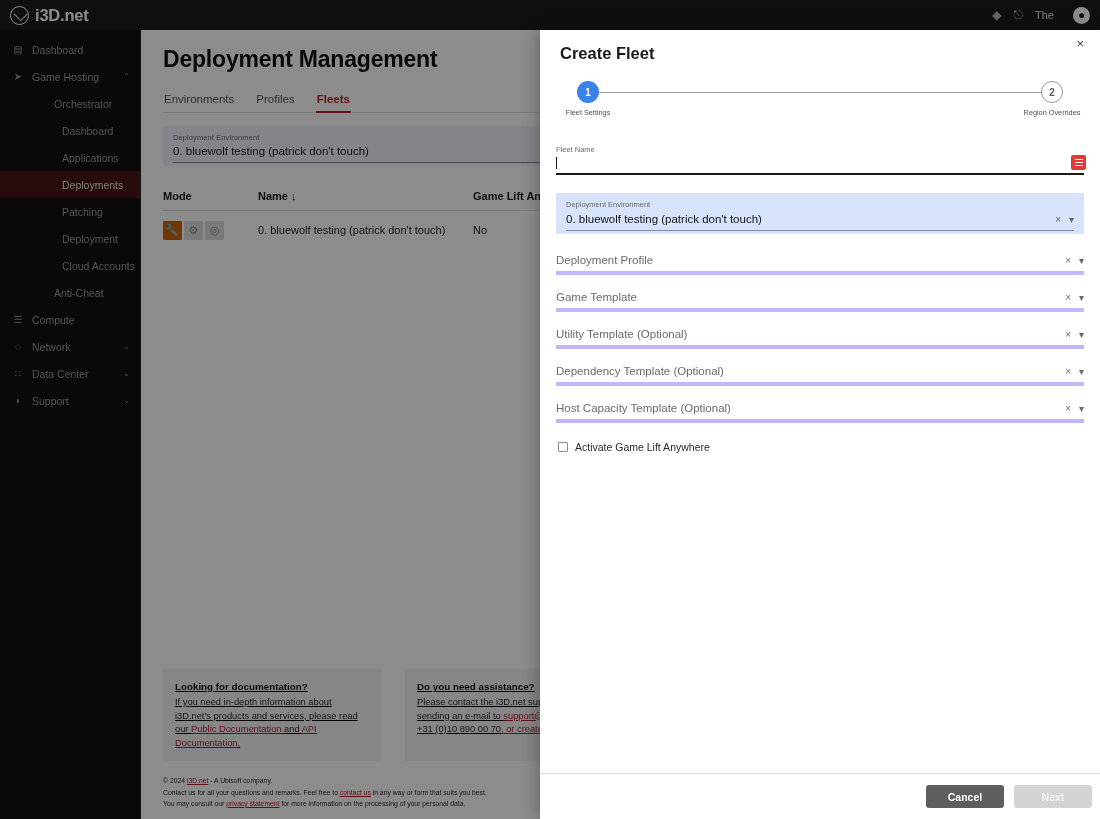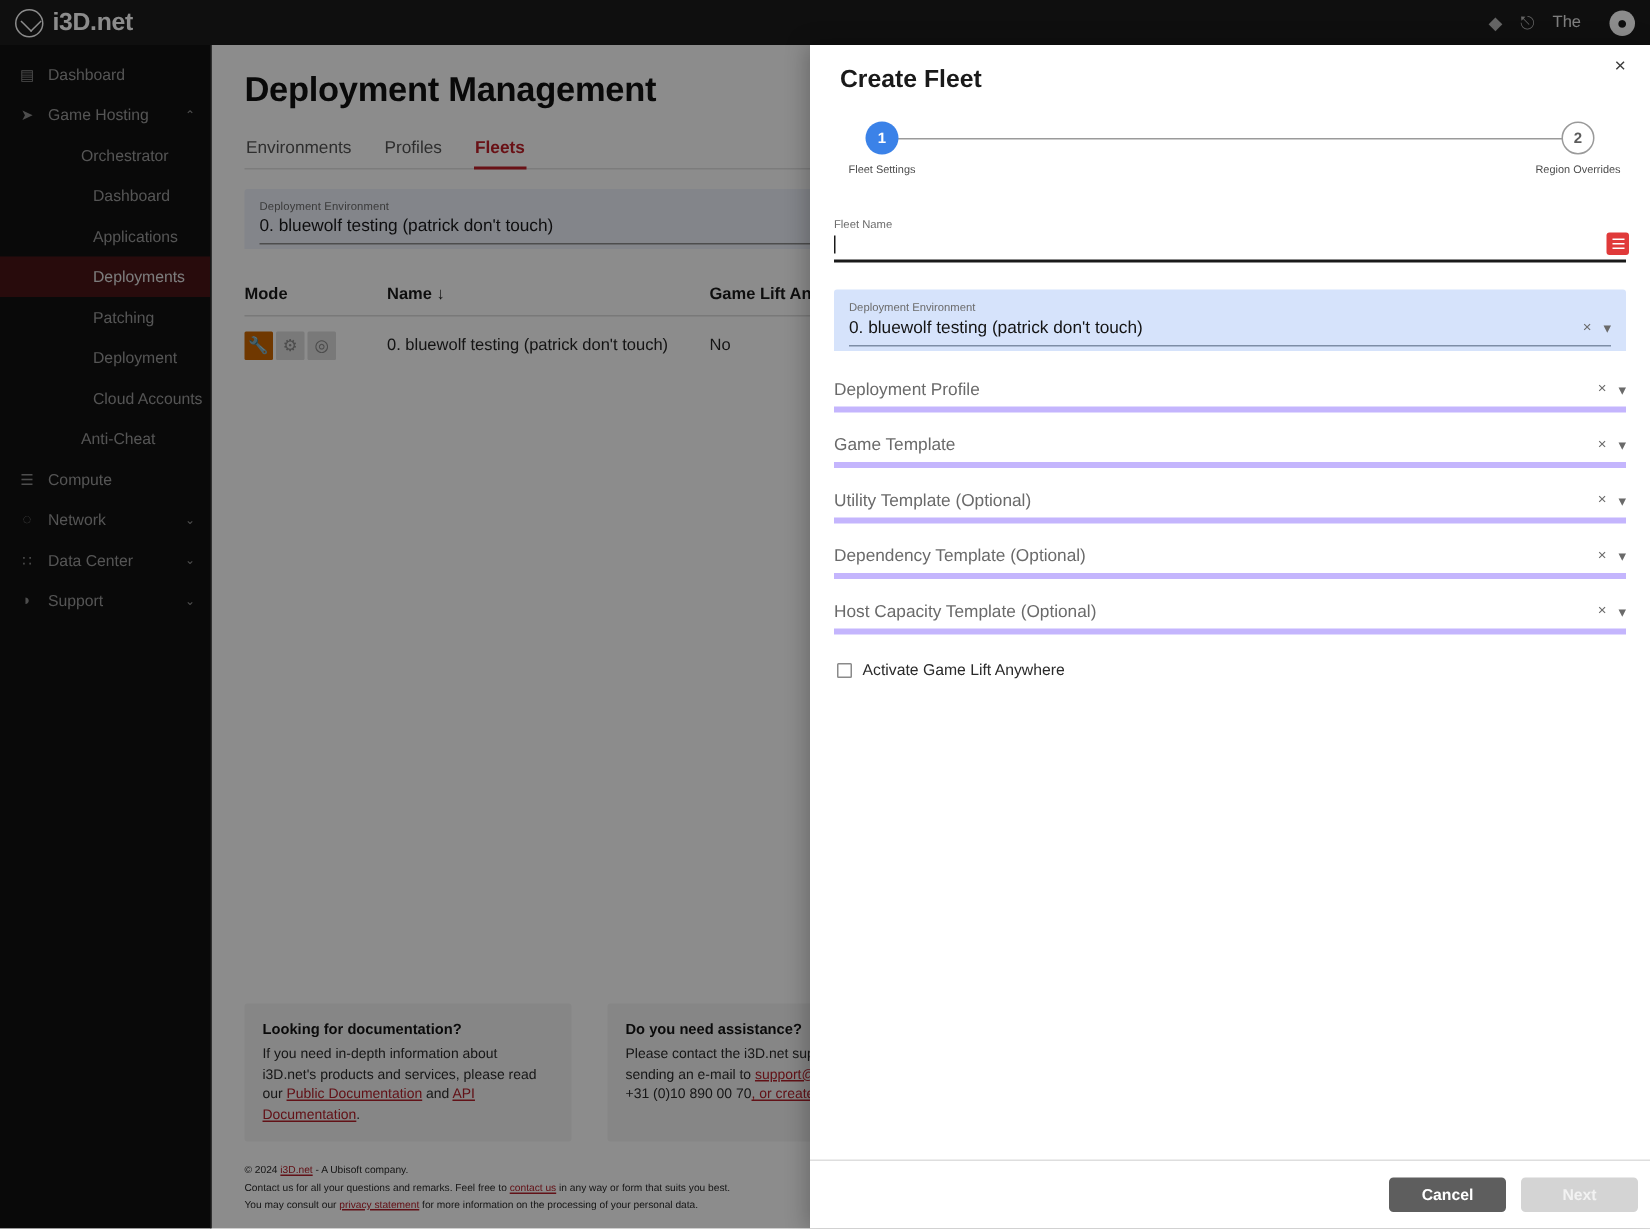--- a/index.html
+++ b/index.html
@@ -150,21 +150,21 @@
     width: 19px; height: 19px;
     display:flex; align-items:center; justify-content:center;
     background: #dcdcdc; color: #8a8a8a; font-size: 11px;
     border-radius: 1px;
   }
   .mode-chip.on { background: #cc6600; color: #ffffff; }
 
   
   .foot-cards {
     position: absolute; left: 22px; bottom: 58px;
-    display: flex; gap: 24px;
+    display: flex; gap: 24px; text-decoration: underline;
   }
   .foot-card {
     width: 218px; background: #f4f4f4;
     padding: 11px 12px; border-radius: 2px;
     font-size: 9.3px; color: #2a2a2a; line-height: 1.45;
   }
   .foot-card b { display:block; font-size: 9.8px; color:#131313; margin-bottom: 2px; }
   .foot-card a, .legal a { color: #b3202a; text-decoration: underline; }
   .legal {
     position: absolute; left: 22px; bottom: 10px;

